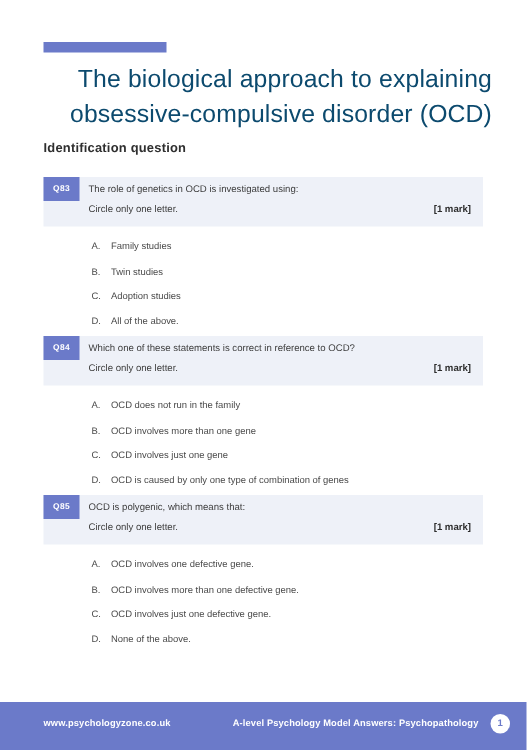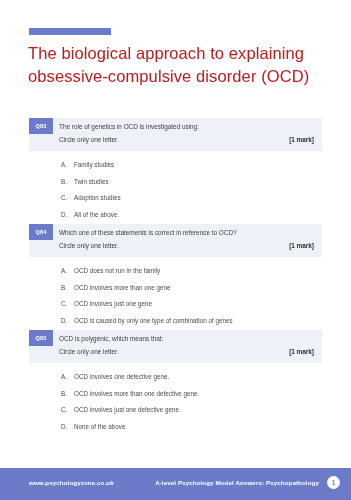--- a/index.html
+++ b/index.html
@@ -30,23 +30,24 @@
     height: 7px;
     background: #6b7ac9;
   }
   .doc-title {
     position: absolute;
     left: 28px;
     top: 42px;
     width: 300px;
     font-size: 16.5px;
     line-height: 23px;
-    color: #b91c1c;
+    color: #0c4a6e;
     font-weight: 400;
     letter-spacing: 0.1px;
+    text-align: right;
   }
   .section-heading {
     position: absolute;
     left: 29px;
     top: 93px;
     font-size: 8.6px;
     font-weight: 700;
     color: #2f2f2f;
     letter-spacing: 0.15px;
   }
@@ -169,20 +170,21 @@
 </style>
 </head>
 <body>
 
 <div class="page">
 
   <div class="accent-bar"></div>
 
   <div class="doc-title">The biological approach to explaining obsessive-compulsive disorder (OCD)</div>
 
+  <div class="section-heading">Identification question</div>
 
   <div class="qblock" style="top:118px;">
     <div class="qbox">
       <div class="qbadge">Q83</div>
       <div class="qstem">The role of genetics in OCD is investigated using:</div>
       <div class="qcircle-row">
         <span class="qcircle">Circle only one letter.</span>
         <span class="qmark">[1 mark]</span>
       </div>
     </div>

